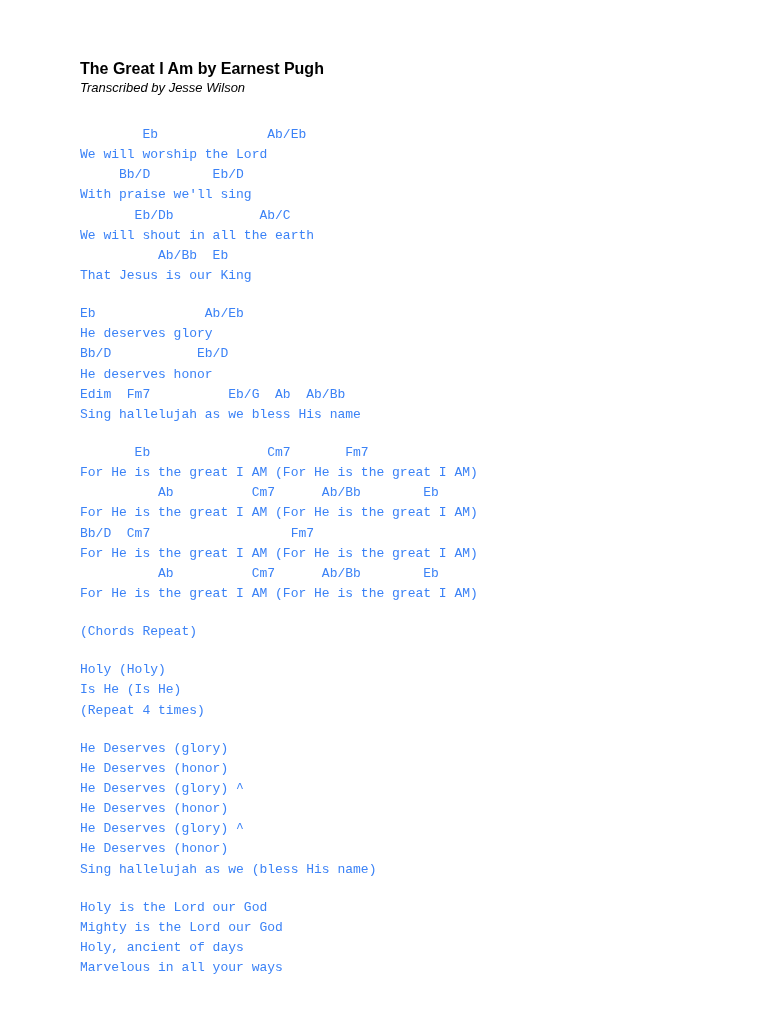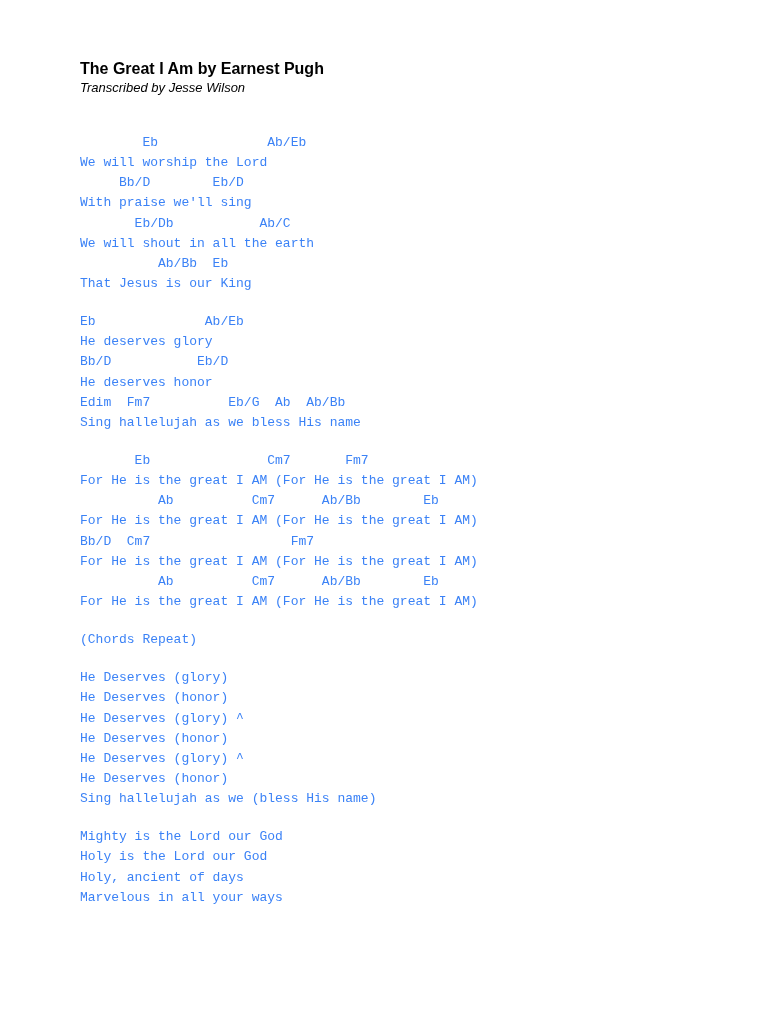--- a/index.html
+++ b/index.html
@@ -20,21 +20,21 @@
 
     .title {
       font-weight: bold;
       font-size: 16px;
       margin-bottom: 2px;
     }
 
     .subtitle {
       font-style: italic;
       font-size: 13px;
-      margin-bottom: 38px;
+      margin-bottom: 30px;
     }
 
     .section {
       margin-bottom: 18px;
       font-family: 'Courier New', Courier, monospace;
       font-size: 13px;
       line-height: 1.55;
       white-space: pre;
     }
 
@@ -50,15 +50,16 @@
 <body>
 
 <div class="title">The Great I Am by Earnest Pugh</div>
 <div class="subtitle">Transcribed by Jesse Wilson</div>
 
 <div id="song-content">
     <div class="section"><div class="chords-line">        Eb              Ab/Eb</div><div class="lyrics-line">We will worship the Lord</div><div class="chords-line">     Bb/D        Eb/D</div><div class="lyrics-line">With praise we'll sing</div><div class="chords-line">       Eb/Db           Ab/C</div><div class="lyrics-line">We will shout in all the earth</div><div class="chords-line">          Ab/Bb  Eb</div><div class="lyrics-line">That Jesus is our King</div></div>
     <div class="section"><div class="chords-line">Eb              Ab/Eb</div><div class="lyrics-line">He deserves glory</div><div class="chords-line">Bb/D           Eb/D</div><div class="lyrics-line">He deserves honor</div><div class="chords-line">Edim  Fm7          Eb/G  Ab  Ab/Bb</div><div class="lyrics-line">Sing hallelujah as we bless His name</div></div>
     <div class="section"><div class="chords-line">       Eb               Cm7       Fm7</div><div class="lyrics-line">For He is the great I AM (For He is the great I AM)</div><div class="chords-line">          Ab          Cm7      Ab/Bb        Eb</div><div class="lyrics-line">For He is the great I AM (For He is the great I AM)</div><div class="chords-line">Bb/D  Cm7                  Fm7</div><div class="lyrics-line">For He is the great I AM (For He is the great I AM)</div><div class="chords-line">          Ab          Cm7      Ab/Bb        Eb</div><div class="lyrics-line">For He is the great I AM (For He is the great I AM)</div></div>
     <div class="section"><div class="lyrics-line">(Chords Repeat)</div></div>
+    <div class="section"><div class="lyrics-line">Holy (Holy)</div><div class="lyrics-line">Is He (Is He)</div><div class="lyrics-line">(Repeat 4 times)</div></div>
     <div class="section"><div class="lyrics-line">He Deserves (glory)</div><div class="lyrics-line">He Deserves (honor)</div><div class="lyrics-line">He Deserves (glory) ^</div><div class="lyrics-line">He Deserves (honor)</div><div class="lyrics-line">He Deserves (glory) ^</div><div class="lyrics-line">He Deserves (honor)</div><div class="lyrics-line">Sing hallelujah as we (bless His name)</div></div>
-    <div class="section"><div class="lyrics-line">Mighty is the Lord our God</div><div class="lyrics-line">Holy is the Lord our God</div><div class="lyrics-line">Holy, ancient of days</div><div class="lyrics-line">Marvelous in all your ways</div></div>
+    <div class="section"><div class="lyrics-line">Holy is the Lord our God</div><div class="lyrics-line">Mighty is the Lord our God</div><div class="lyrics-line">Holy, ancient of days</div><div class="lyrics-line">Marvelous in all your ways</div></div>
   </div>
 
 </body></html>

